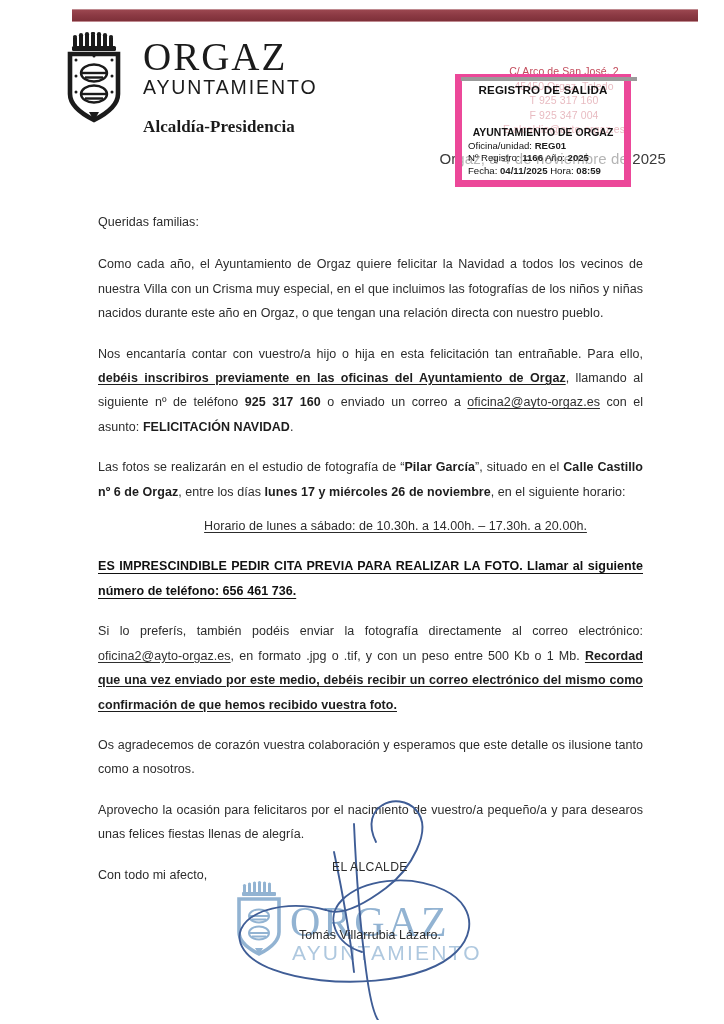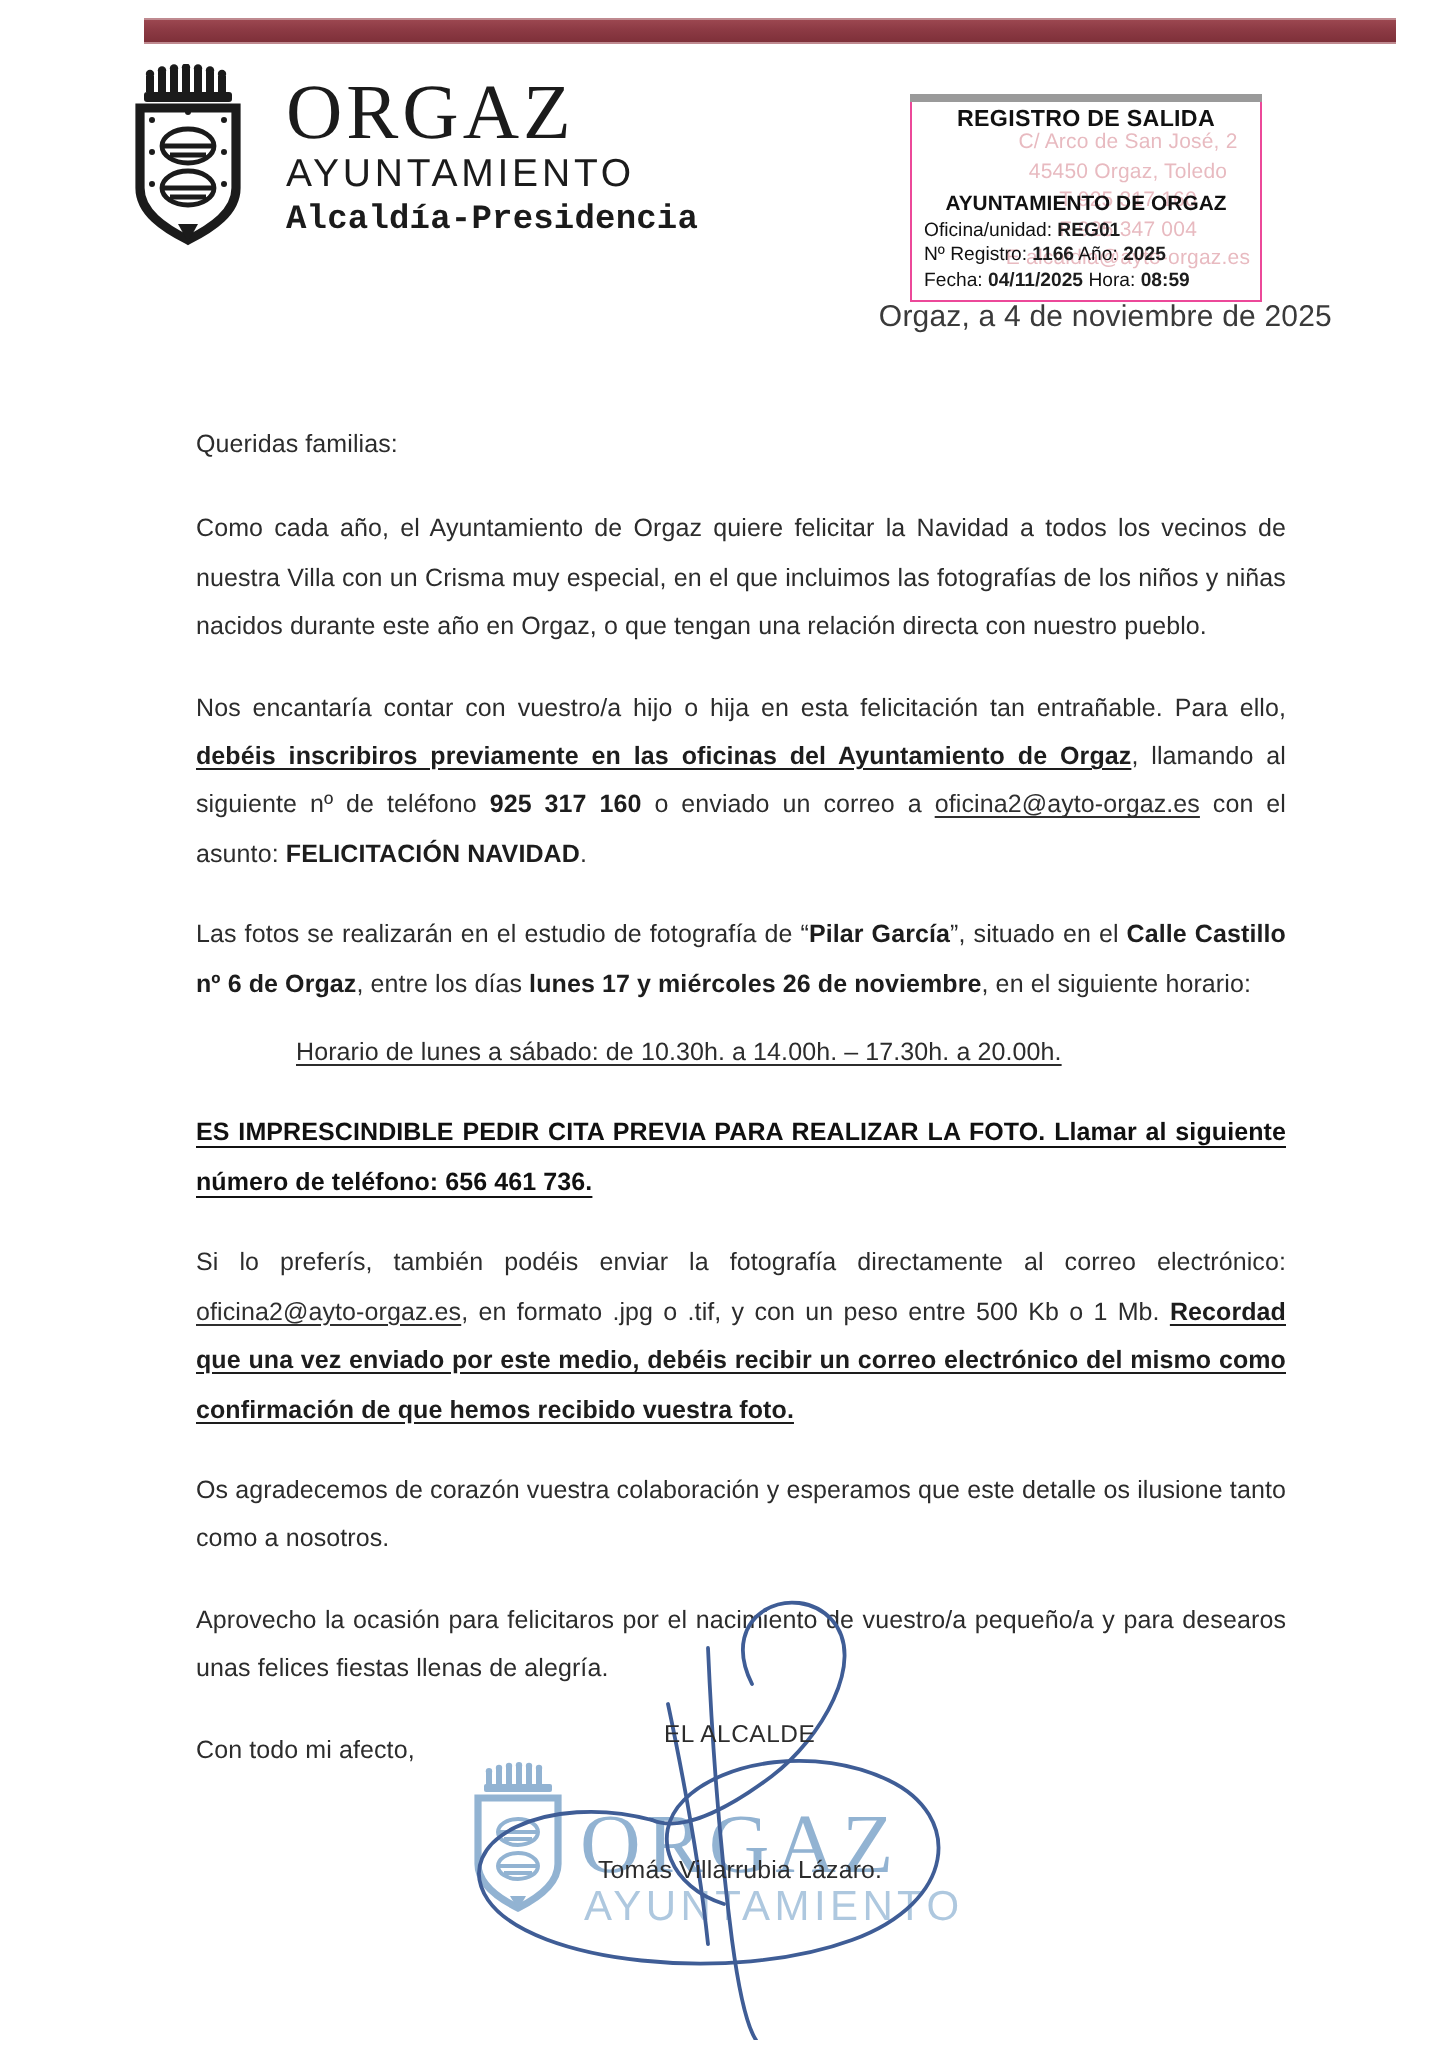--- a/index.html
+++ b/index.html
@@ -61,51 +61,51 @@
   }
   .wordmark .ayto {
     font-family: "Liberation Sans", sans-serif;
     font-size: 19.5px;
     letter-spacing: 1.9px;
     color: #1b1b1b;
     line-height: 1.18;
     margin-top: 1px;
   }
   .wordmark .alcaldia {
-    font-family: Liberation Mono, monospace;
+    font-family: Liberation Serif, serif;
     font-size: 17px;
     font-weight: bold;
     letter-spacing: 0.1px;
     color: #1b1b1b;
     line-height: 1.2;
-    margin-top: 2px;
+    margin-top: 18px;
   }
 
   
   .letterhead-address {
     position: absolute;
     left: 430px;
     top: 36px;
     width: 268px;
     text-align: center;
     color: #c24a5a;
     font-size: 10.5px;
     line-height: 14.6px;
     letter-spacing: 0.1px;
     z-index: 1;
   }
 
   
   .registry-stamp {
     position: absolute;
     left: 455px;
-    top: 22px;
+    top: 46px;
     width: 176px;
     box-sizing: border-box;
-    border: 1px solid #ec4899;
+    border: 7px solid #ec4899;
     background: rgba(255,255,255,0.62);
     z-index: 2;
     padding: 2px 0 3px 0;
   }
   .registry-stamp::before {
     content: "";
     position: absolute;
     left: -1px; top: -4px;
     width: 176px;
     height: 4px;
@@ -166,21 +166,21 @@
   u, .u { text-decoration: underline; text-underline-offset: 2px; }
   .bu { font-weight: bold; text-decoration: underline; text-underline-offset: 2px; color: #1d1d1d; }
   .mail-link {
     color: #2f2f2f;
     text-decoration: underline;
     text-underline-offset: 2px;
   }
   .schedule {
     margin: 0 0 20px 0;
     padding-left: 50px;
-    text-align: left;
+    text-align: center;
   }
   .schedule .u { font-weight: 400; }
   .notice {
     margin: 0 0 18px 0;
     font-weight: bold;
     text-decoration: underline;
     text-underline-offset: 3px;
     text-align: justify;
     color: #111;
   }

